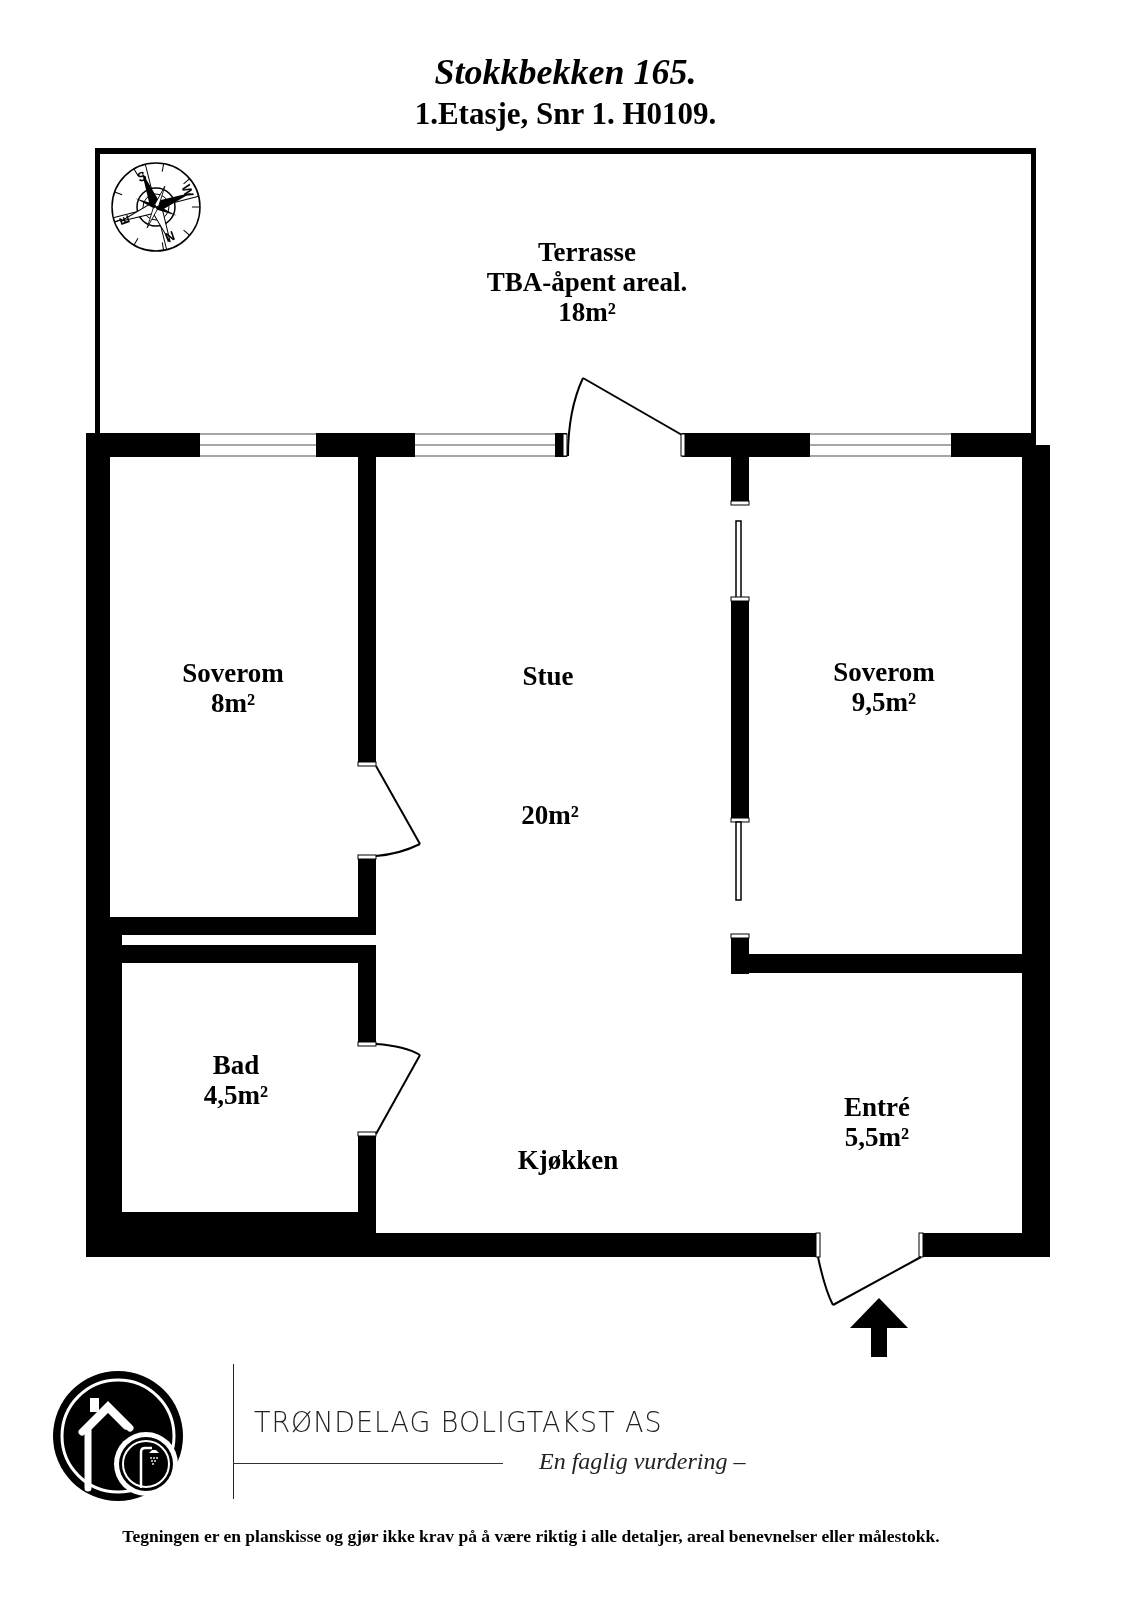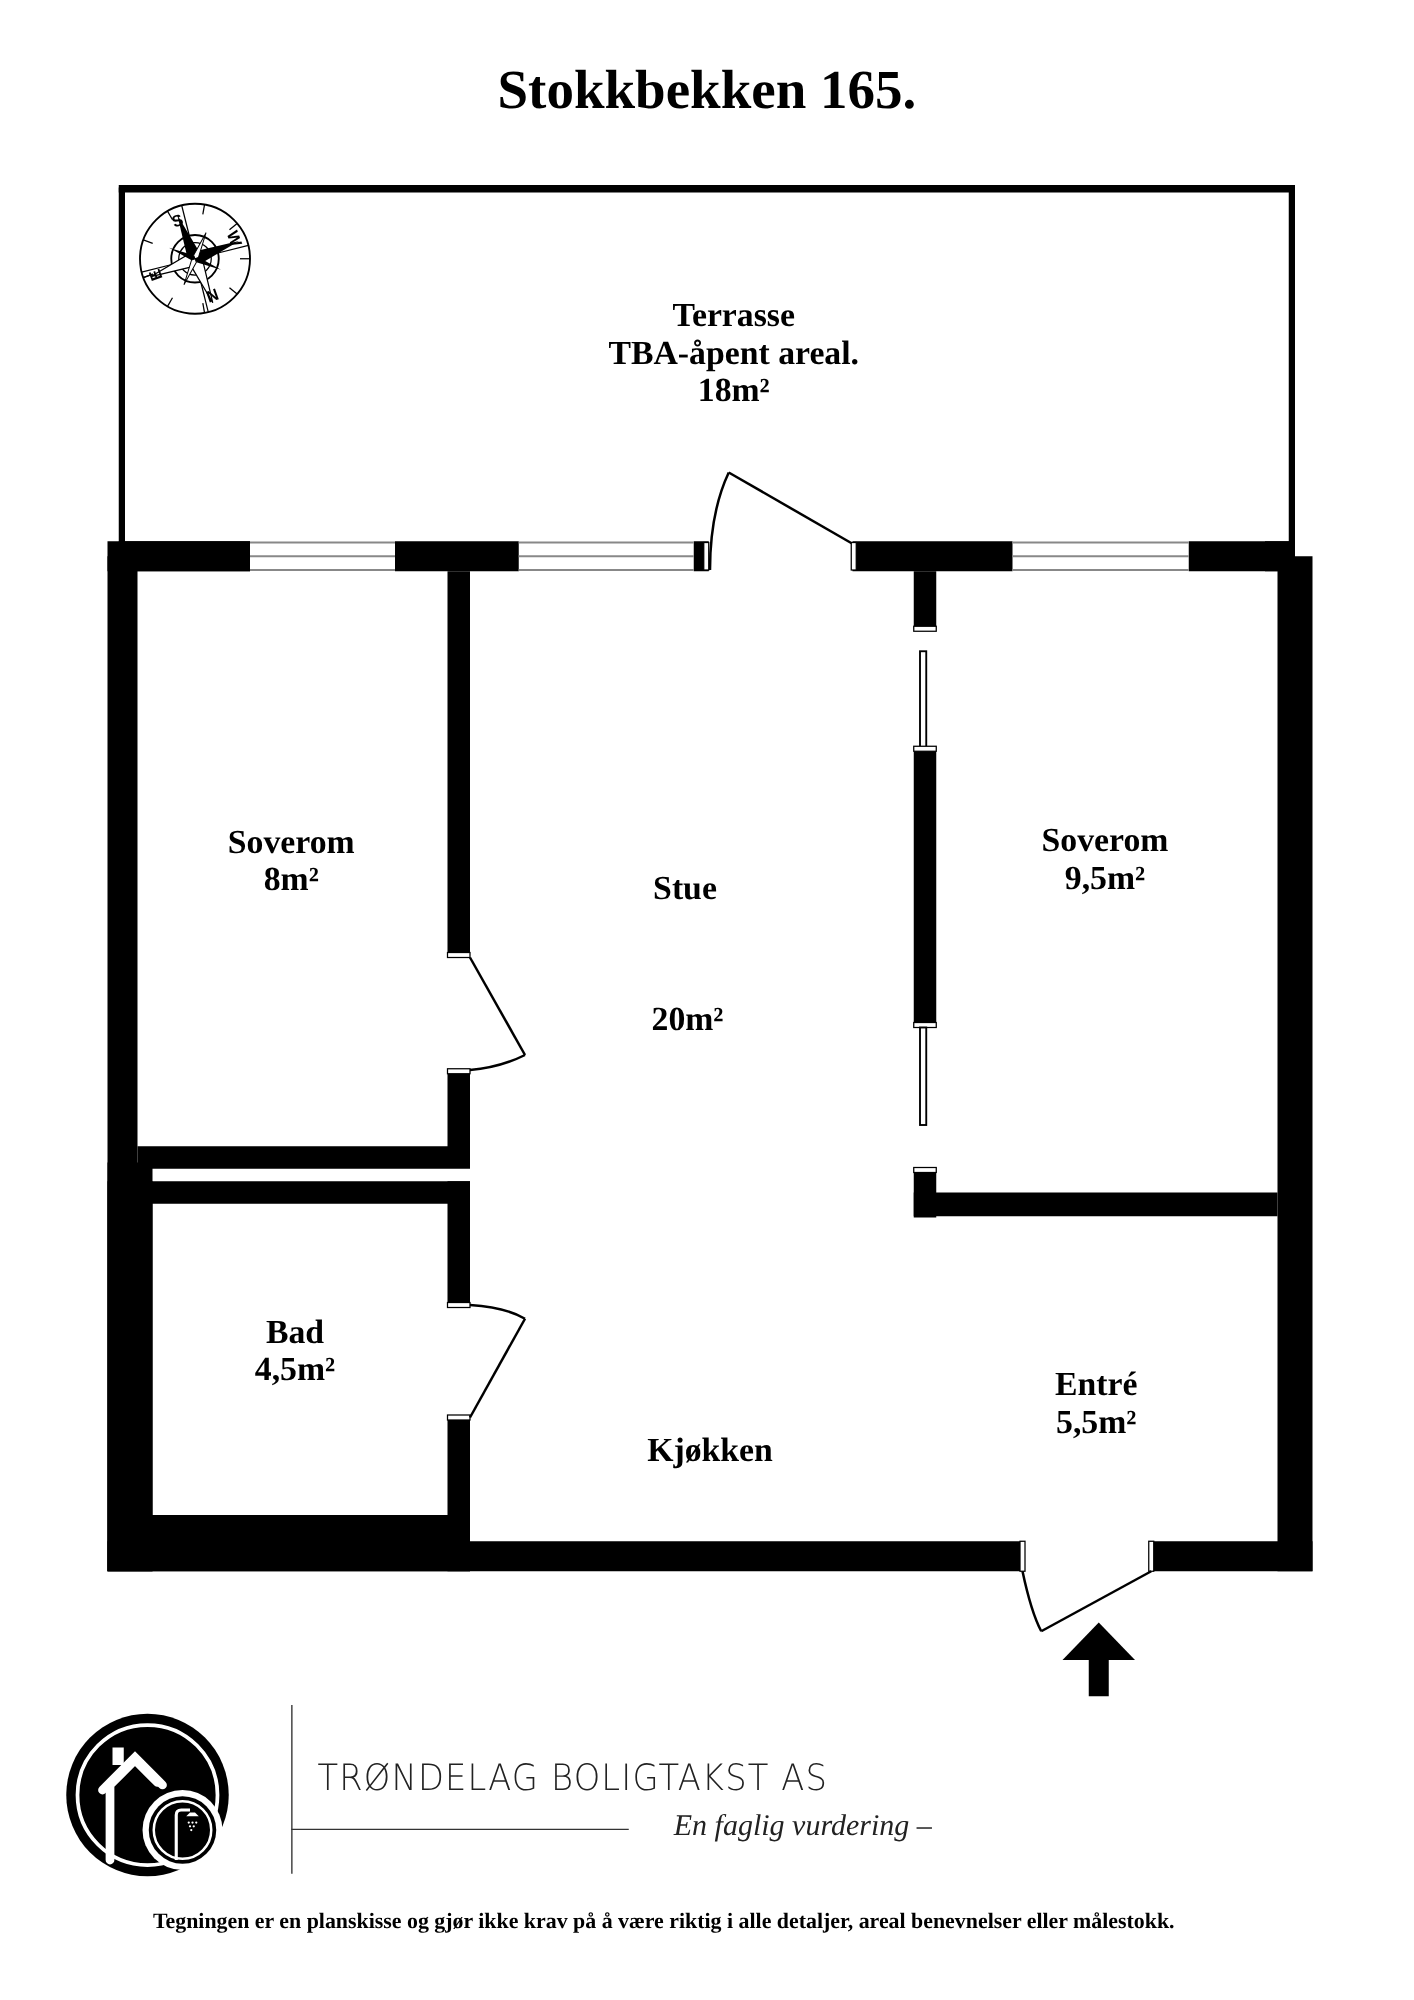--- a/index.html
+++ b/index.html
@@ -1,20 +1,20 @@
 <!DOCTYPE html>
 <html><head>
 <meta charset="utf-8">
 <style>
   * { margin: 0; padding: 0; box-sizing: border-box; }
   html, body { width: 1131px; height: 1600px; background: #ffffff; overflow: hidden; }
   body { position: relative; font-family: "Liberation Serif", "DejaVu Serif", serif; color: #000; }
 
   .title-block { position: absolute; left: 0; top: 50px; width: 1131px; text-align: center; }
-  .title-main { font-weight: bold; font-size: 44px; line-height: 44px; display: block; }
+  .title-main { font-weight: bold; font-size: 36px; line-height: 44px; display: block; font-style: italic; }
   .title-sub { font-weight: bold; font-size: 31px; line-height: 40px; display: block; }
 
   svg.plan { position: absolute; left: 0; top: 0; }
 
   .room-label {
     position: absolute; text-align: center; font-weight: bold;
     font-size: 27px; line-height: 30px; transform: translateX(-50%);
     white-space: nowrap;
   }
   .room-label span { display: block; }
@@ -36,20 +36,21 @@
   .disclaimer {
     position: absolute; left: 0; top: 1526px; width: 1062px; text-align: center;
     font-weight: bold; font-size: 17.5px; white-space: nowrap;
   }
 </style>
 </head>
 <body>
 
 <div class="title-block">
   <span class="title-main">Stokkbekken 165.</span>
+  <span class="title-sub">1.Etasje, Snr 1. H0109.</span>
 </div>
 
 <svg class="plan" width="1131" height="1600" viewBox="0 0 1131 1600">
 
   <g>
     <rect x="95" y="150" width="5" height="287" fill="#000"></rect>
     <rect x="95" y="148" width="941" height="6" fill="#000"></rect>
     <rect x="1031" y="148" width="5" height="289" fill="#000"></rect>
   </g>
 
@@ -189,21 +190,21 @@
   <span>Terrasse</span>
   <span>TBA-åpent areal.</span>
   <span>18m²</span>
 </div>
 
 <div class="room-label" style="left:233px; top:658px;">
   <span>Soverom</span>
   <span>8m²</span>
 </div>
 
-<div class="room-label" style="left:548px; top:661px;margin-top:34px;">
+<div class="room-label" style="left:548px; top:661px;">
   <span>Stue</span>
 </div>
 <div class="room-label" style="left:550px; top:800px;">
   <span>20m²</span>
 </div>
 
 <div class="room-label" style="left:884px; top:657px;">
   <span>Soverom</span>
   <span>9,5m²</span>
 </div>

